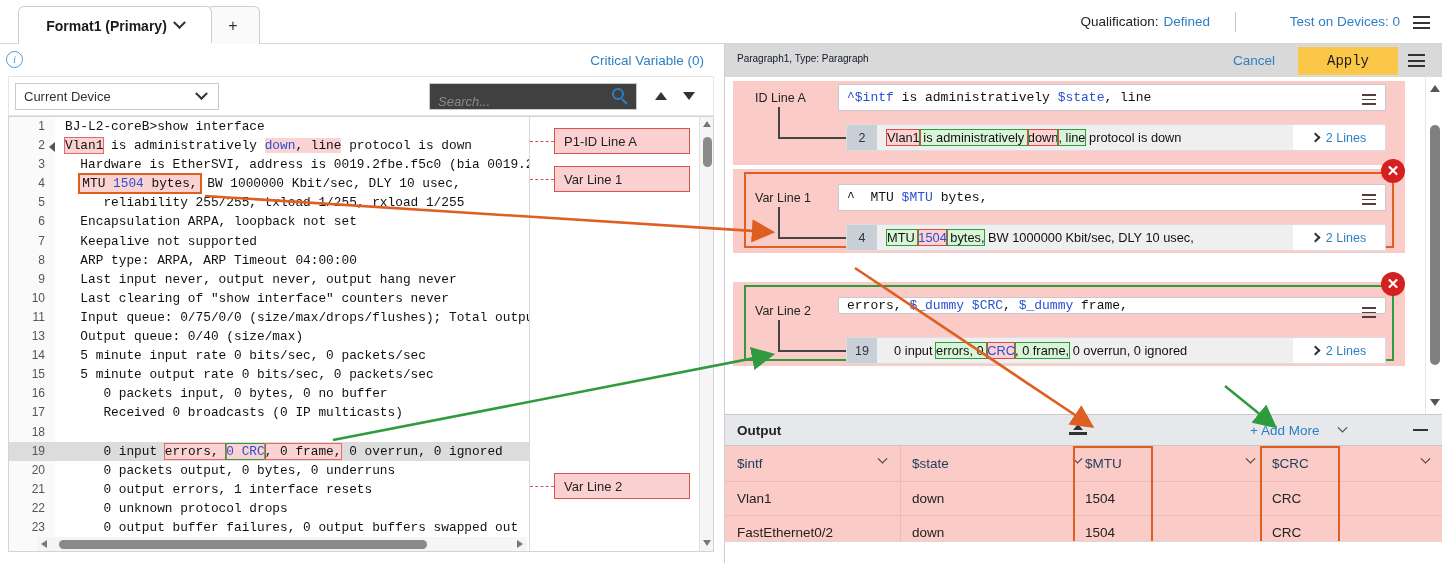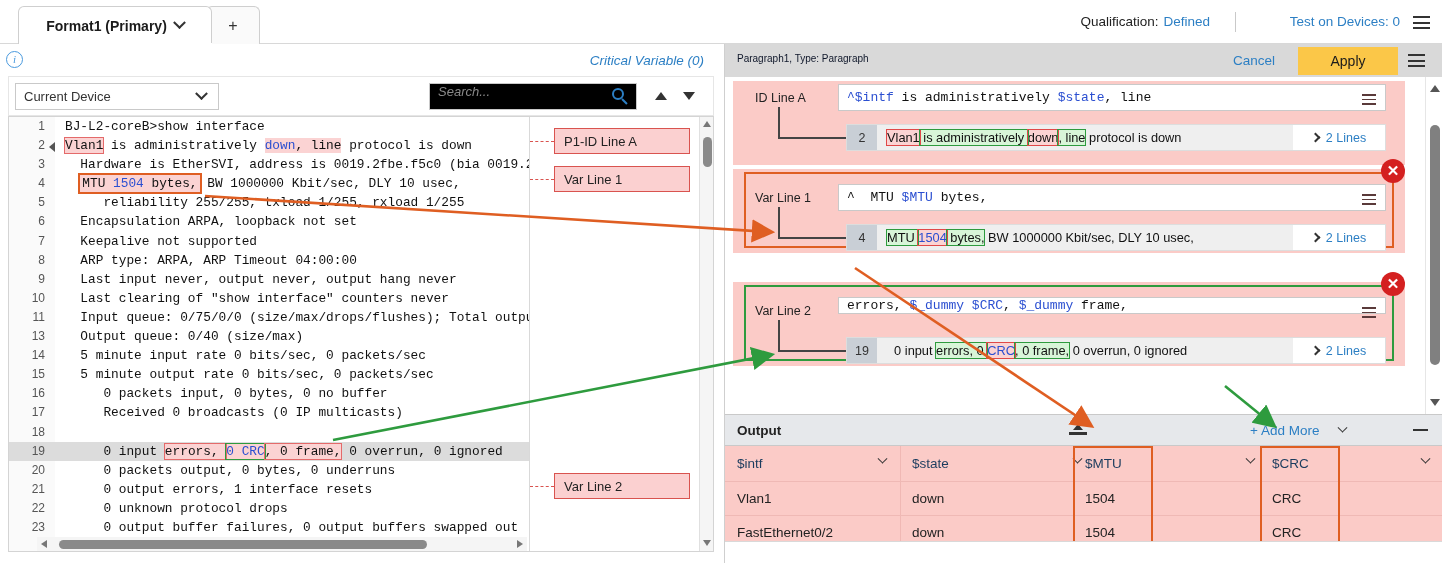--- a/index.html
+++ b/index.html
@@ -38,30 +38,30 @@
   .ham i { position:absolute; left:0; width:17px; height:2px; background:#333; }
   .ham i:nth-child(1){ top:0; } .ham i:nth-child(2){ top:5.5px; } .ham i:nth-child(3){ top:11px; }
   #topham { position:absolute; right:12px; top:16px; }
 
   
   #left { position:absolute; left:0; top:44px; width:722px; height:519px; background:#fff; }
   #left-head { position:absolute; left:0; top:0; width:722px; height:32px; }
   #info-icon { position:absolute; left:6px; top:7px; width:17px; height:17px; border:1.6px solid #4a9ade;
                border-radius:50%; color:#4a9ade; font-size:11px; font-style:italic;
                line-height:14px; text-align:center; font-family:"Liberation Serif", serif; }
-  #critvar { position:absolute; right:18px; top:9px; font-size:13.5px; color:#2c7fc4;font-style:italic; }
+  #critvar { position:absolute; right:18px; top:9px; font-size:13.5px; color:#2c7fc4; }
 
   #toolbar { position:absolute; left:8px; top:32px; width:706px; height:40px; background:#fff;
              border:1px solid #e6e6e6; }
   #devsel { position:absolute; left:6px; top:6px; width:204px; height:27px; border:1px solid #c9c9c9;
             background:#fff; display:flex; align-items:center; padding:0 8px; }
   #devsel .lbl { font-size:13px; color:#333; }
   #devsel .chev { position:absolute; right:12px; }
   #searchbox { position:absolute; left:420px; top:6px; width:208px; height:27px; border:1px solid #c9c9c9;
-               background:#000000; display:flex; align-items:flex-start; padding:0 8px; }
+               background:#404040; display:flex; align-items:flex-end; padding:0 8px; }
   #searchbox .ph { font-size:13px; color:#8a8a8a; font-style:italic; }
   #search-icon { position:absolute; right:8px; top:4px; width:16px; height:16px; }
   #search-icon .ring { position:absolute; left:0; top:0; width:12px; height:12px; border:2px solid #2c7fc4; border-radius:50%; }
   #search-icon .hdl { position:absolute; left:10px; top:10px; width:7px; height:2px; background:#2c7fc4;
                       transform:rotate(45deg); transform-origin:left center; }
   .tri-up { width:0;height:0;border-left:6px solid transparent;border-right:6px solid transparent;border-bottom:8px solid #333; }
   .tri-dn { width:0;height:0;border-left:6px solid transparent;border-right:6px solid transparent;border-top:8px solid #333; }
   #nav-up { position:absolute; left:646px; top:15px; }
   #nav-dn { position:absolute; left:674px; top:15px; }
 
@@ -103,21 +103,21 @@
              display:flex; align-items:center; padding-left:9px; font-size:13px; color:#222; }
   .leader { position:absolute; height:0; border-top:1.4px dashed #d9534f; }
 
   
   #right { position:absolute; left:724px; top:44px; width:718px; height:519px; background:#fff;
            border-left:1px solid #cfcfcf; }
   #rhead { position:absolute; left:0; top:0; width:718px; height:33px; background:#d9d9d9; }
   #rhead-title { position:absolute; left:12px; top:9px; font-size:10px; color:#0f172a; }
   #cancel-btn { position:absolute; left:508px; top:9px; font-size:13.5px; color:#2c7fc4; }
   #apply-btn { position:absolute; left:573px; top:3px; width:100px; height:28px; background:#fbc748;
-               display:flex; align-items:center; justify-content:center; font-size:14px; color:#1b1b1b; }
+               display:flex; align-items:center; justify-content:center; font-size:14px; color:#1b1b1b;font-family:Liberation Mono, monospace; }
   #rham { position:absolute; left:683px; top:10px; }
 
   #rbody { position:absolute; left:0; top:33px; width:718px; height:337px; background:#fff; overflow:hidden; }
   #rb-scroll { position:absolute; right:0; top:0; width:18px; height:337px; background:#fff;
                border-left:1px solid #e6e6e6; }
   #rb-thumb { position:absolute; left:4px; top:48px; width:10px; height:240px; background:#808080; border-radius:6px; }
   #rb-up { position:absolute; left:4px; top:8px; width:0;height:0;
            border-left:5px solid transparent;border-right:5px solid transparent;border-bottom:7px solid #555; }
   #rb-dn { position:absolute; left:4px; bottom:8px; width:0;height:0;
            border-left:5px solid transparent;border-right:5px solid transparent;border-top:7px solid #555; }

